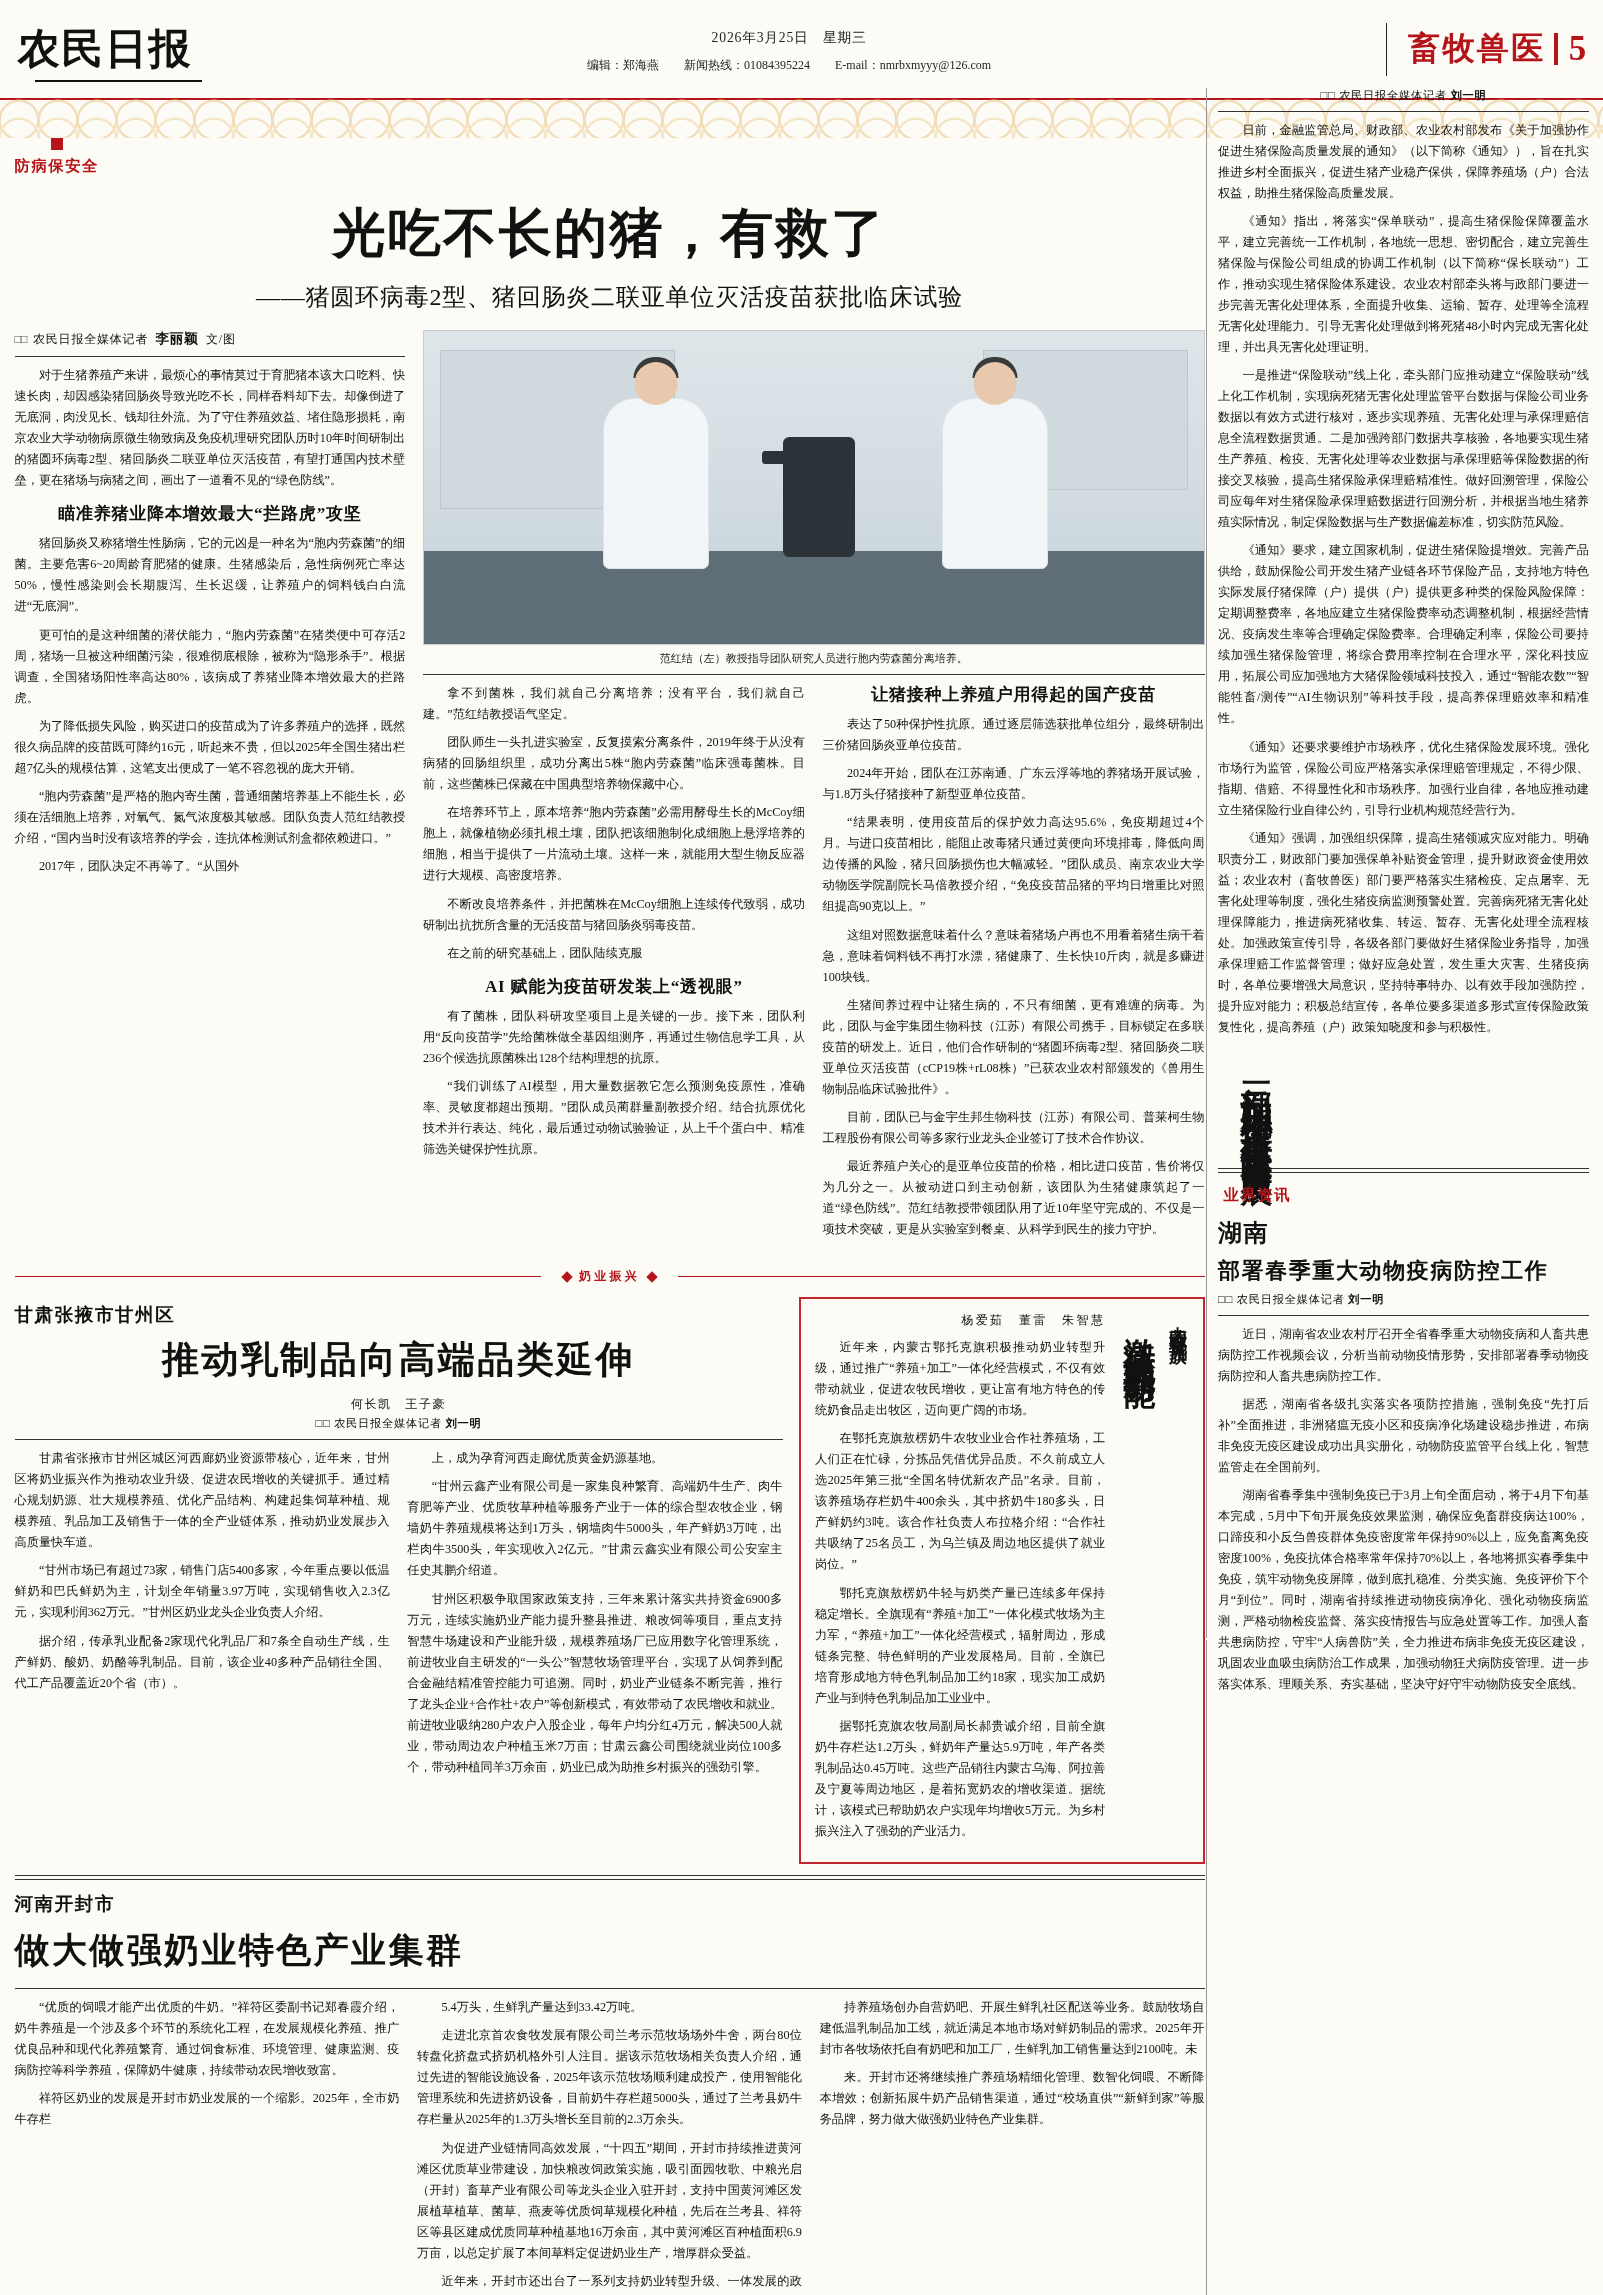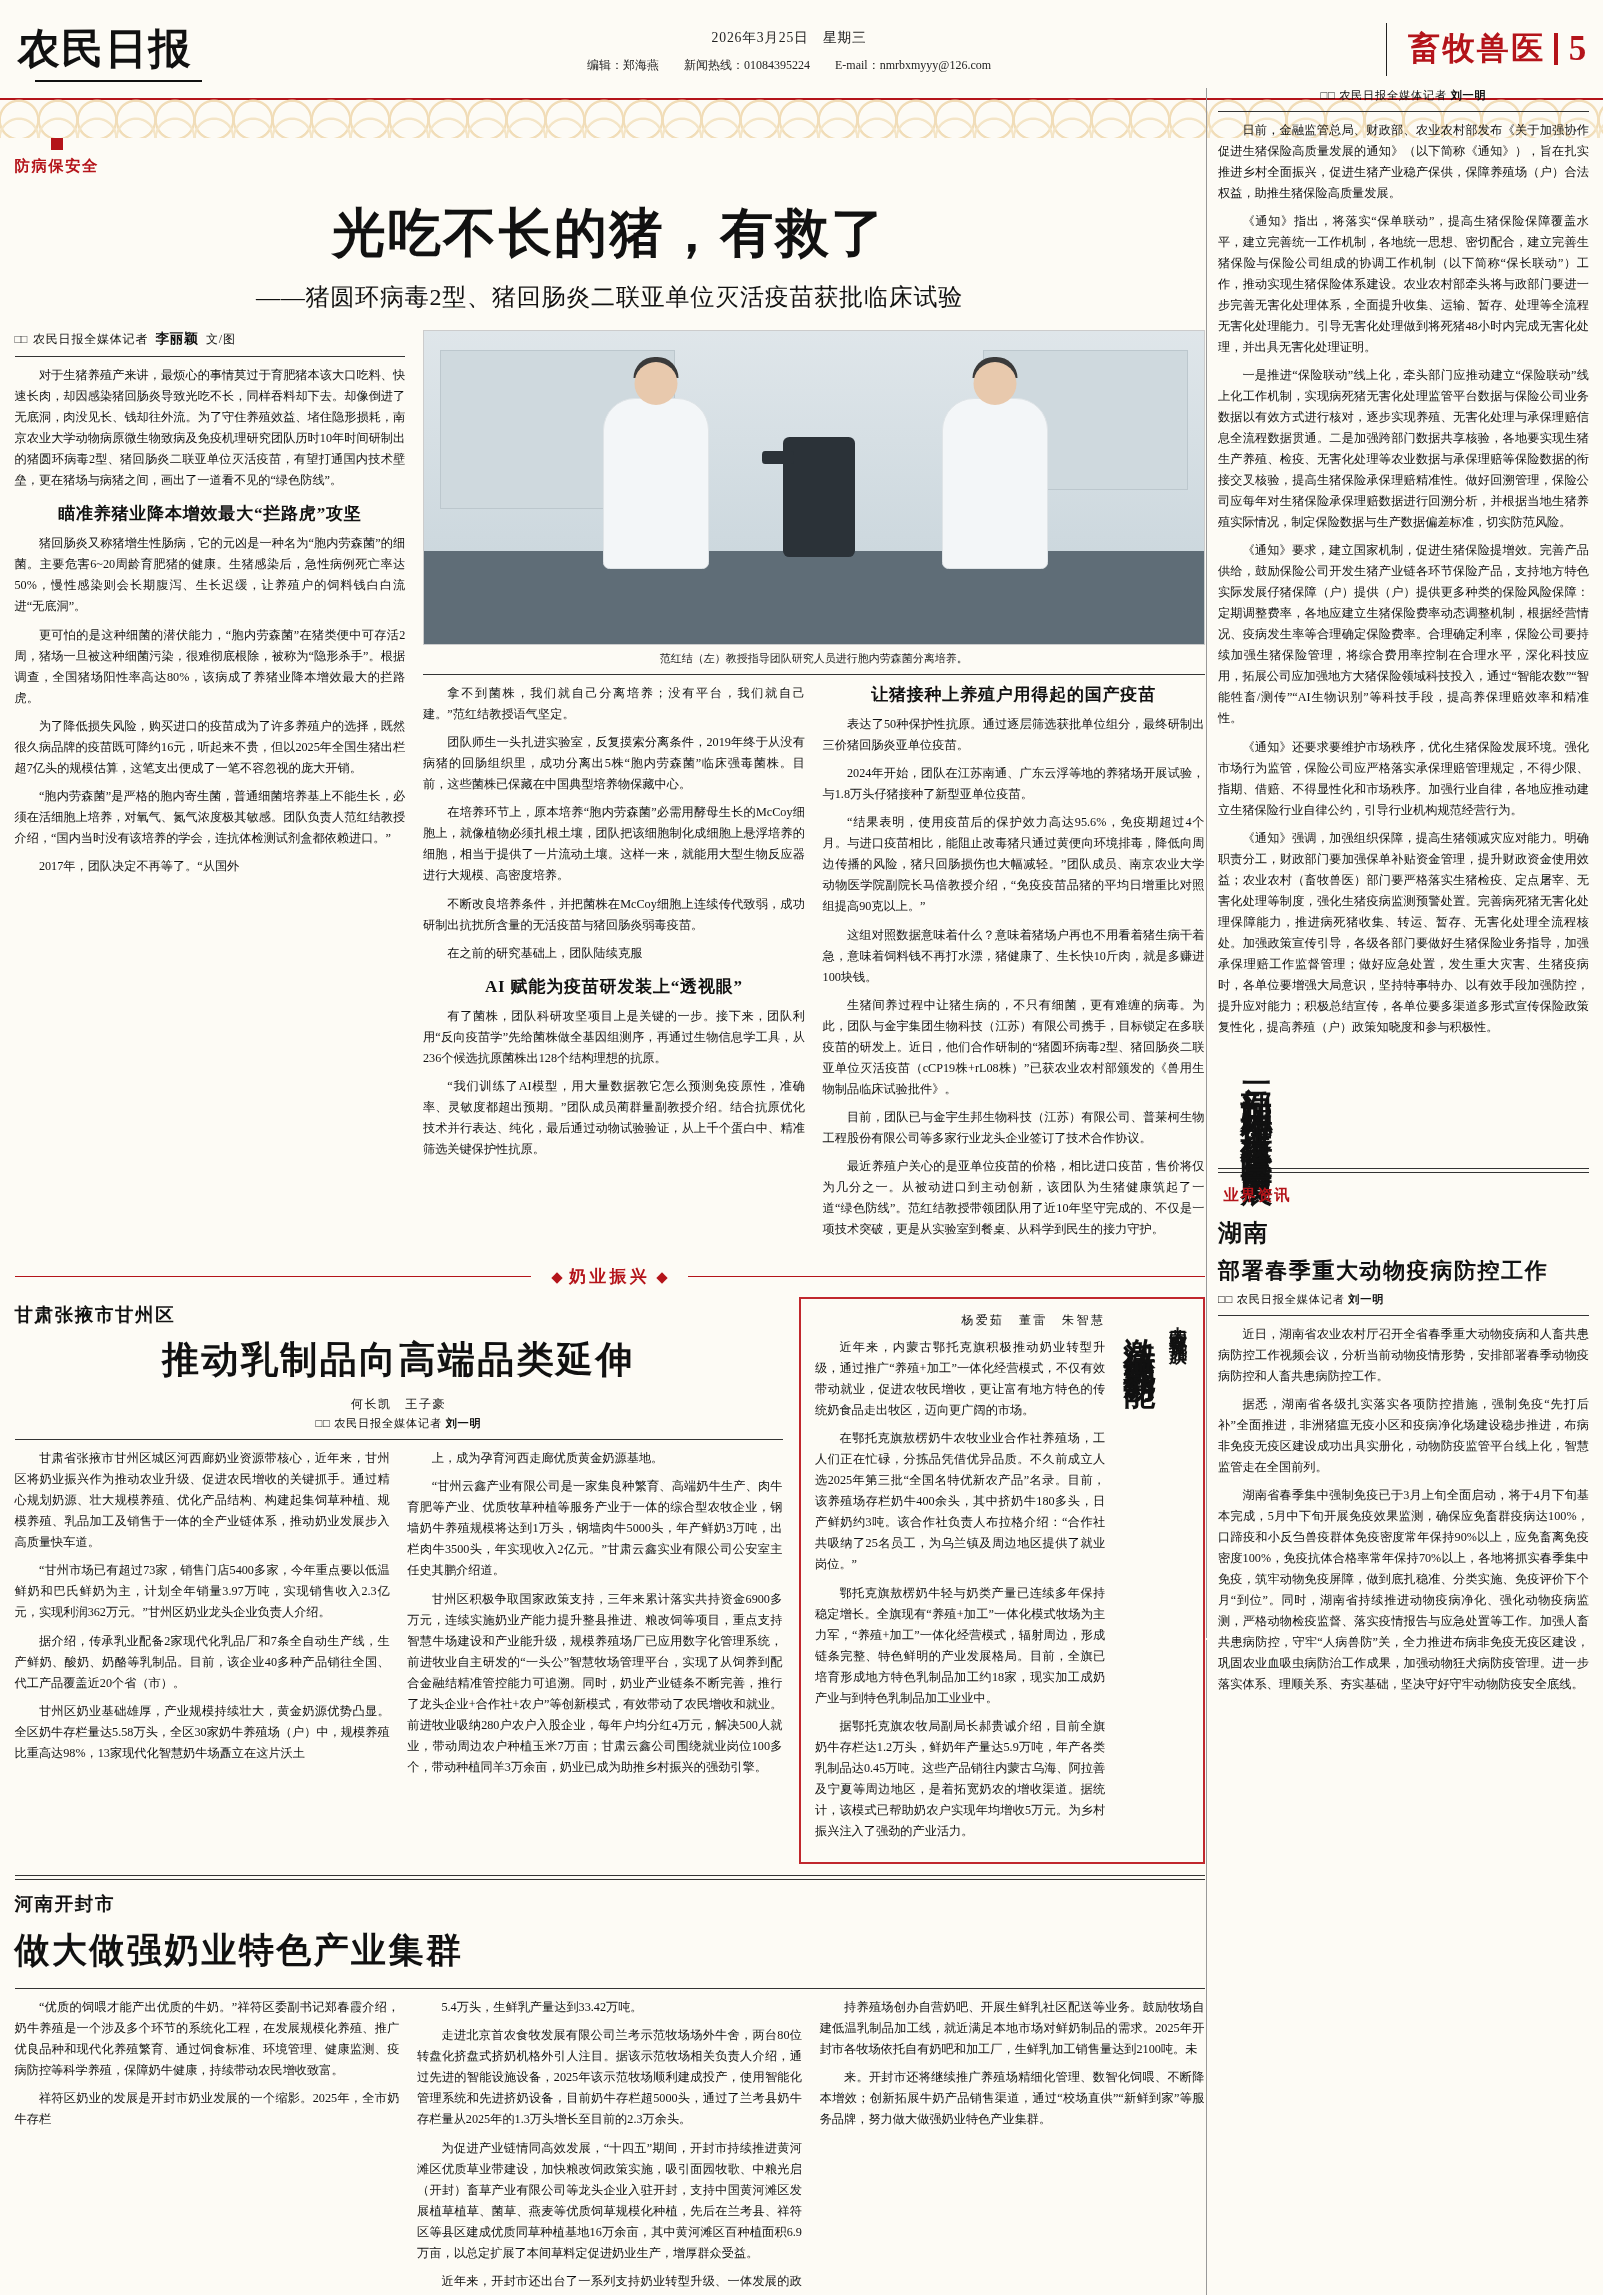--- a/index.html
+++ b/index.html
@@ -149,21 +149,21 @@
   }
   .cap{font-size:11px;color:#222;text-align:center;margin-top:4.8px;line-height:16px;}
 
   
   .ribbon{
     position:relative;height:32px;margin:13px 0 4.8px;
     display:flex;align-items:center;justify-content:center;
   }
   .ribbon:before{content:"";position:absolute;left:0;right:0;top:15.3px;height:1.6px;background:#b4141a;}
   .ribbon span{
-    position:relative;background:#fdfbf5;padding:0 14.5px;color:#b4141a;font-size:17px;font-weight:700;letter-spacing:3.2px;
+    position:relative;background:#fdfbf5;padding:0 14.5px;color:#b4141a;font-size:12px;font-weight:700;letter-spacing:3.2px;
   }
   .ribbon .dot{display:inline-block;width:8px;height:8px;background:#b4141a;transform:rotate(45deg);margin:0 8px;vertical-align:middle;}
 
   .region-title{font-size:18.5px;font-weight:700;letter-spacing:1.6px;margin:4.8px 0 3.2px;}
   .headline-2{
     font-size:37px;font-weight:700;letter-spacing:2.4px;text-align:center;margin:8px 0 11.2px;
   }
   .headline-3{
     font-size:35px;font-weight:700;letter-spacing:2.4px;margin:11.2px 0 14.5px;
   }
@@ -326,21 +326,20 @@
             <span class="boxes">□□</span>
             <span>农民日报全媒体记者</span>
             <b>刘一明</b>
           </div>
           <div class="hr-thin"></div>
           <div class="cols3">
             <div class="col">
               <p class="t">甘肃省张掖市甘州区城区河西廊奶业资源带核心，近年来，甘州区将奶业振兴作为推动农业升级、促进农民增收的关键抓手。通过精心规划奶源、壮大规模养殖、优化产品结构、构建起集饲草种植、规模养殖、乳品加工及销售于一体的全产业链体系，推动奶业发展步入高质量快车道。</p>
               <p class="t">“甘州市场已有超过73家，销售门店5400多家，今年重点要以低温鲜奶和巴氏鲜奶为主，计划全年销量3.97万吨，实现销售收入2.3亿元，实现利润362万元。”甘州区奶业龙头企业负责人介绍。</p>
               <p class="t">据介绍，传承乳业配备2家现代化乳品厂和7条全自动生产线，生产鲜奶、酸奶、奶酪等乳制品。目前，该企业40多种产品销往全国、代工产品覆盖近20个省（市）。</p>
-              <p class="t">甘州区奶业基础雄厚，产业规模持续壮大，黄金奶源优势凸显。全区奶牛存栏量达5.58万头，全区30家奶牛养殖场（户）中，规模养殖比重高达98%，13家现代化智慧奶牛场矗立在这片沃土</p>
             </div>
             <div class="col">
               <p class="t">上，成为孕育河西走廊优质黄金奶源基地。</p>
               <p class="t">“甘州云鑫产业有限公司是一家集良种繁育、高端奶牛生产、肉牛育肥等产业、优质牧草种植等服务产业于一体的综合型农牧企业，钢墙奶牛养殖规模将达到1万头，钢墙肉牛5000头，年产鲜奶3万吨，出栏肉牛3500头，年实现收入2亿元。”甘肃云鑫实业有限公司公安室主任史其鹏介绍道。</p>
               <p class="t">甘州区积极争取国家政策支持，三年来累计落实共持资金6900多万元，连续实施奶业产能力提升整县推进、粮改饲等项目，重点支持智慧牛场建设和产业能升级，规模养殖场厂已应用数字化管理系统，前进牧业自主研发的“一头公”智慧牧场管理平台，实现了从饲养到配合金融结精准管控能力可追溯。同时，奶业产业链条不断完善，推行了龙头企业+合作社+农户”等创新模式，有效带动了农民增收和就业。前进牧业吸纳280户农户入股企业，每年户均分红4万元，解决500人就业，带动周边农户种植玉米7万亩；甘肃云鑫公司围绕就业岗位100多个，带动种植同羊3万余亩，奶业已成为助推乡村振兴的强劲引擎。</p>
               <p class="t"></p>
             </div>
           </div>
         </div>
 

